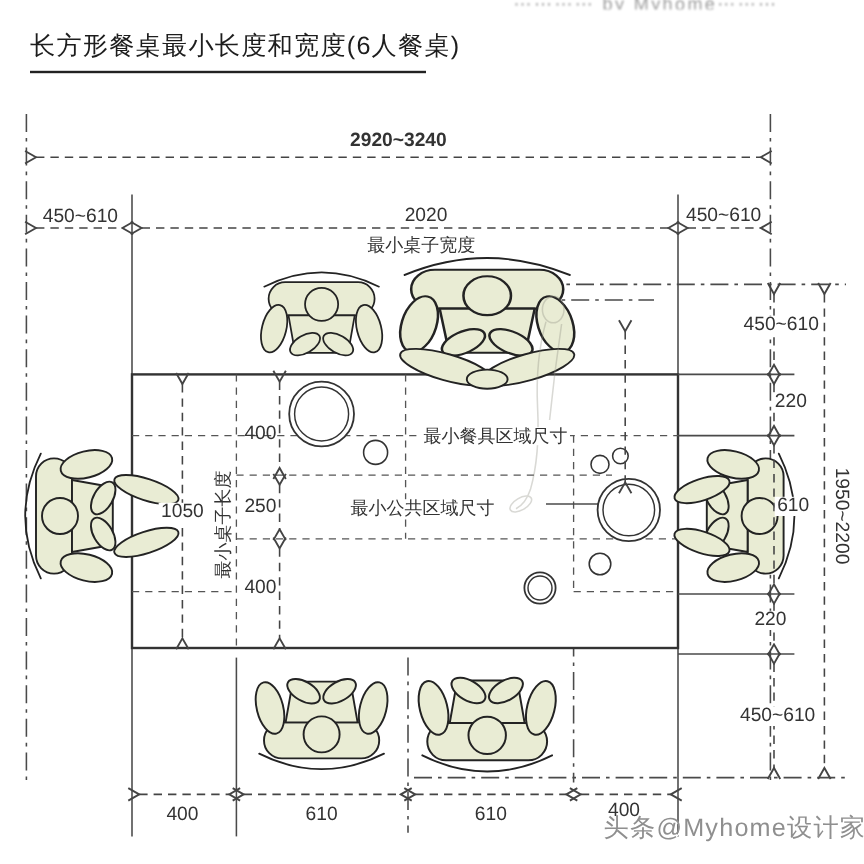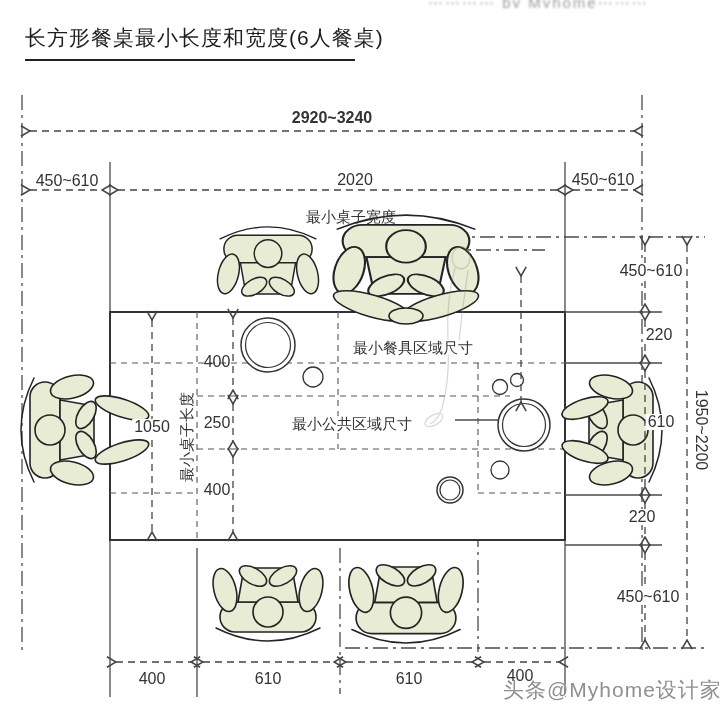--- a/index.html
+++ b/index.html
@@ -150,31 +150,31 @@
     </g>
   </svg>
 
   <div id="title">长方形餐桌最小长度和宽度(6人餐桌)</div>
   <div id="title-underline"></div>
   <div id="wm-top">⋯⋯⋯⋯ by Myhome⋯⋯⋯</div>
 
   <div class="lbl" style="left:332px;top:110px;font-weight:bold;">2920~3240</div>
   <div class="lbl" style="left:67px;top:173px;">450~610</div>
   <div class="lbl" style="left:355px;top:172px;">2020</div>
-  <div class="lbl cjk" style="left:351px;top:197px;margin-top:12px;">最小桌子宽度</div>
+  <div class="lbl cjk" style="left:351px;top:197px;">最小桌子宽度</div>
   <div class="lbl" style="left:603px;top:172px;">450~610</div>
 
   <div class="lbl bg" style="left:152px;top:419px;">1050</div>
   <div class="lbl cjk rot-l" style="left:186px;top:437px;">最小桌子长度</div>
 
   <div class="lbl" style="left:217px;top:354px;">400</div>
   <div class="lbl" style="left:217px;top:415px;">250</div>
   <div class="lbl" style="left:217px;top:482px;">400</div>
 
-  <div class="lbl cjk bg" style="left:413px;top:340px;">最小餐具区域尺寸</div>
+  <div class="lbl cjk bg" style="left:413px;top:356px;">最小餐具区域尺寸</div>
   <div class="lbl cjk bg" style="left:352px;top:416px;">最小公共区域尺寸</div>
 
   <div class="lbl bg" style="left:651px;top:263px;">450~610</div>
   <div class="lbl bg" style="left:659px;top:327px;">220</div>
   <div class="lbl bg" style="left:661px;top:414px;">610</div>
   <div class="lbl bg" style="left:642px;top:509px;">220</div>
   <div class="lbl bg" style="left:648px;top:589px;">450~610</div>
   <div class="lbl rot-r" style="left:701px;top:430px;">1950~2200</div>
 
   <div class="lbl" style="left:152px;top:671px;">400</div>

